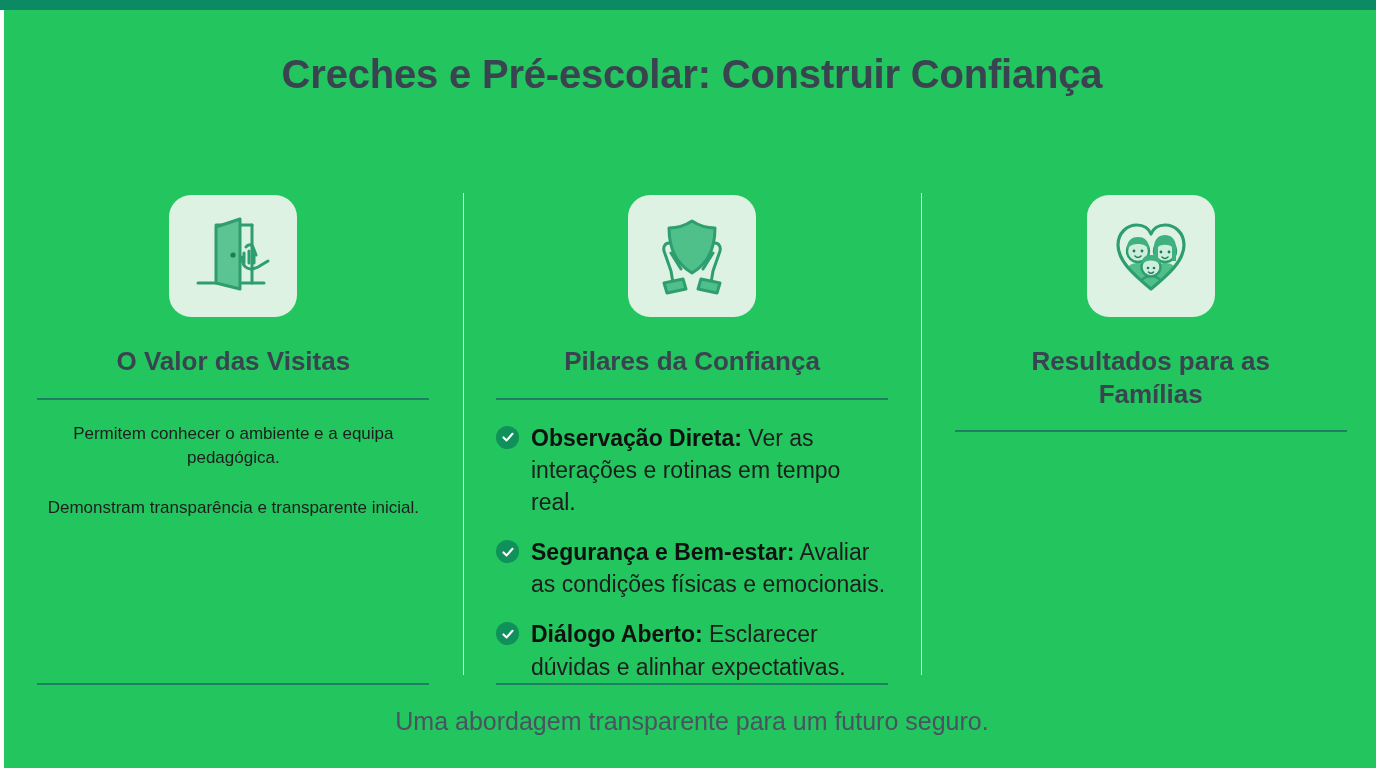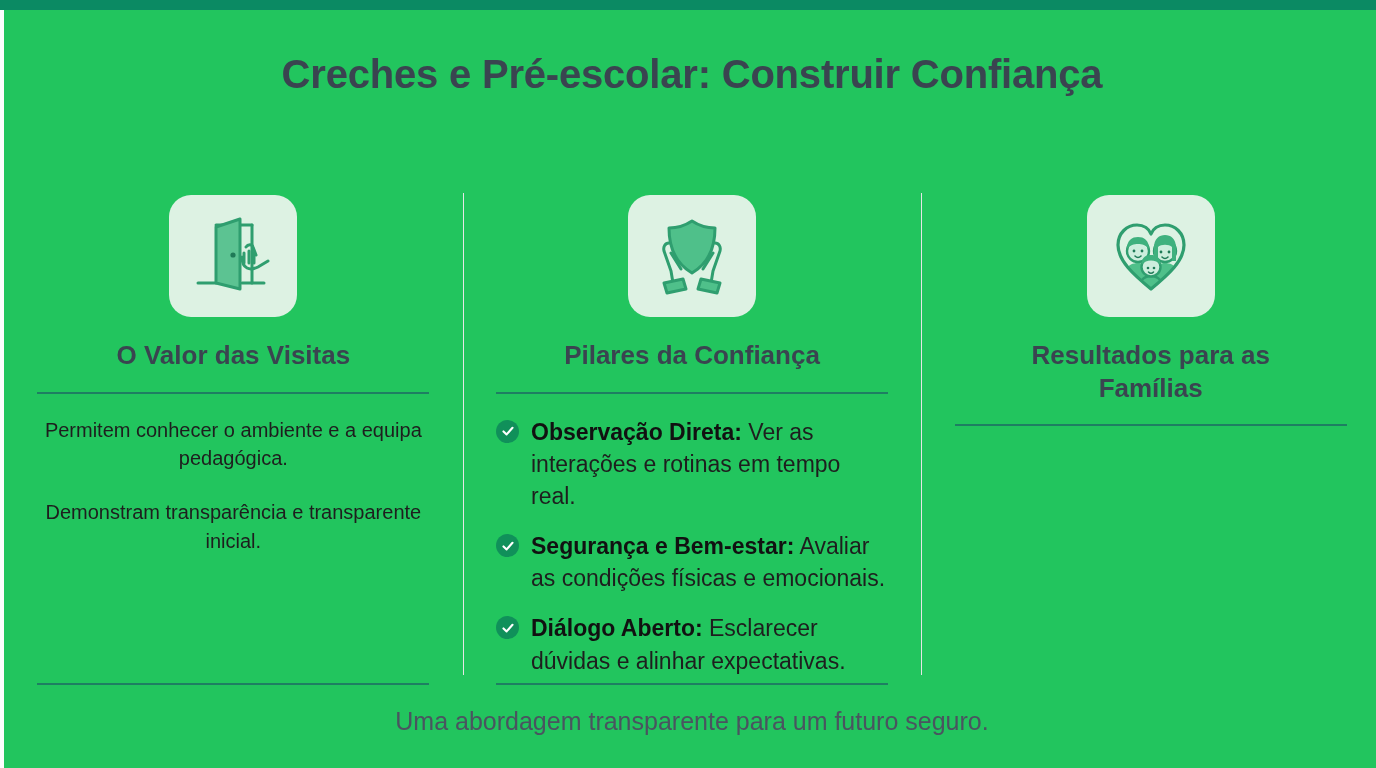--- a/index.html
+++ b/index.html
@@ -90,21 +90,21 @@
     display:flex;
     align-items:center;
     justify-content:center;
     margin-top:10px;
     flex:0 0 auto;
   }
   .icon-tile svg { display:block; }
 
   
   .col-head {
-    margin-top:22px;
+    margin-top:28px;
     font-size:26px;
     font-weight:bold;
     color:#3a4450;
     text-align:center;
     line-height:1.25;
     max-width:330px;
   }
 
   .rule-top {
     width:100%;
@@ -119,21 +119,21 @@
   .col-body {
     flex:1 1 auto;
     width:100%;
     max-width:392px;
     padding-top:22px;
     display:flex;
     flex-direction:column;
   }
 
   .para {
-    font-size:20px;
+    font-size:17px;
     line-height:1.42;
     color:#1e1e1e;
     text-align:center;
     margin-bottom:26px;
   }
   .para:last-child { margin-bottom:0; }
 
   
   .bullets { display:flex; flex-direction:column; gap:18px; }
   .bullet {

